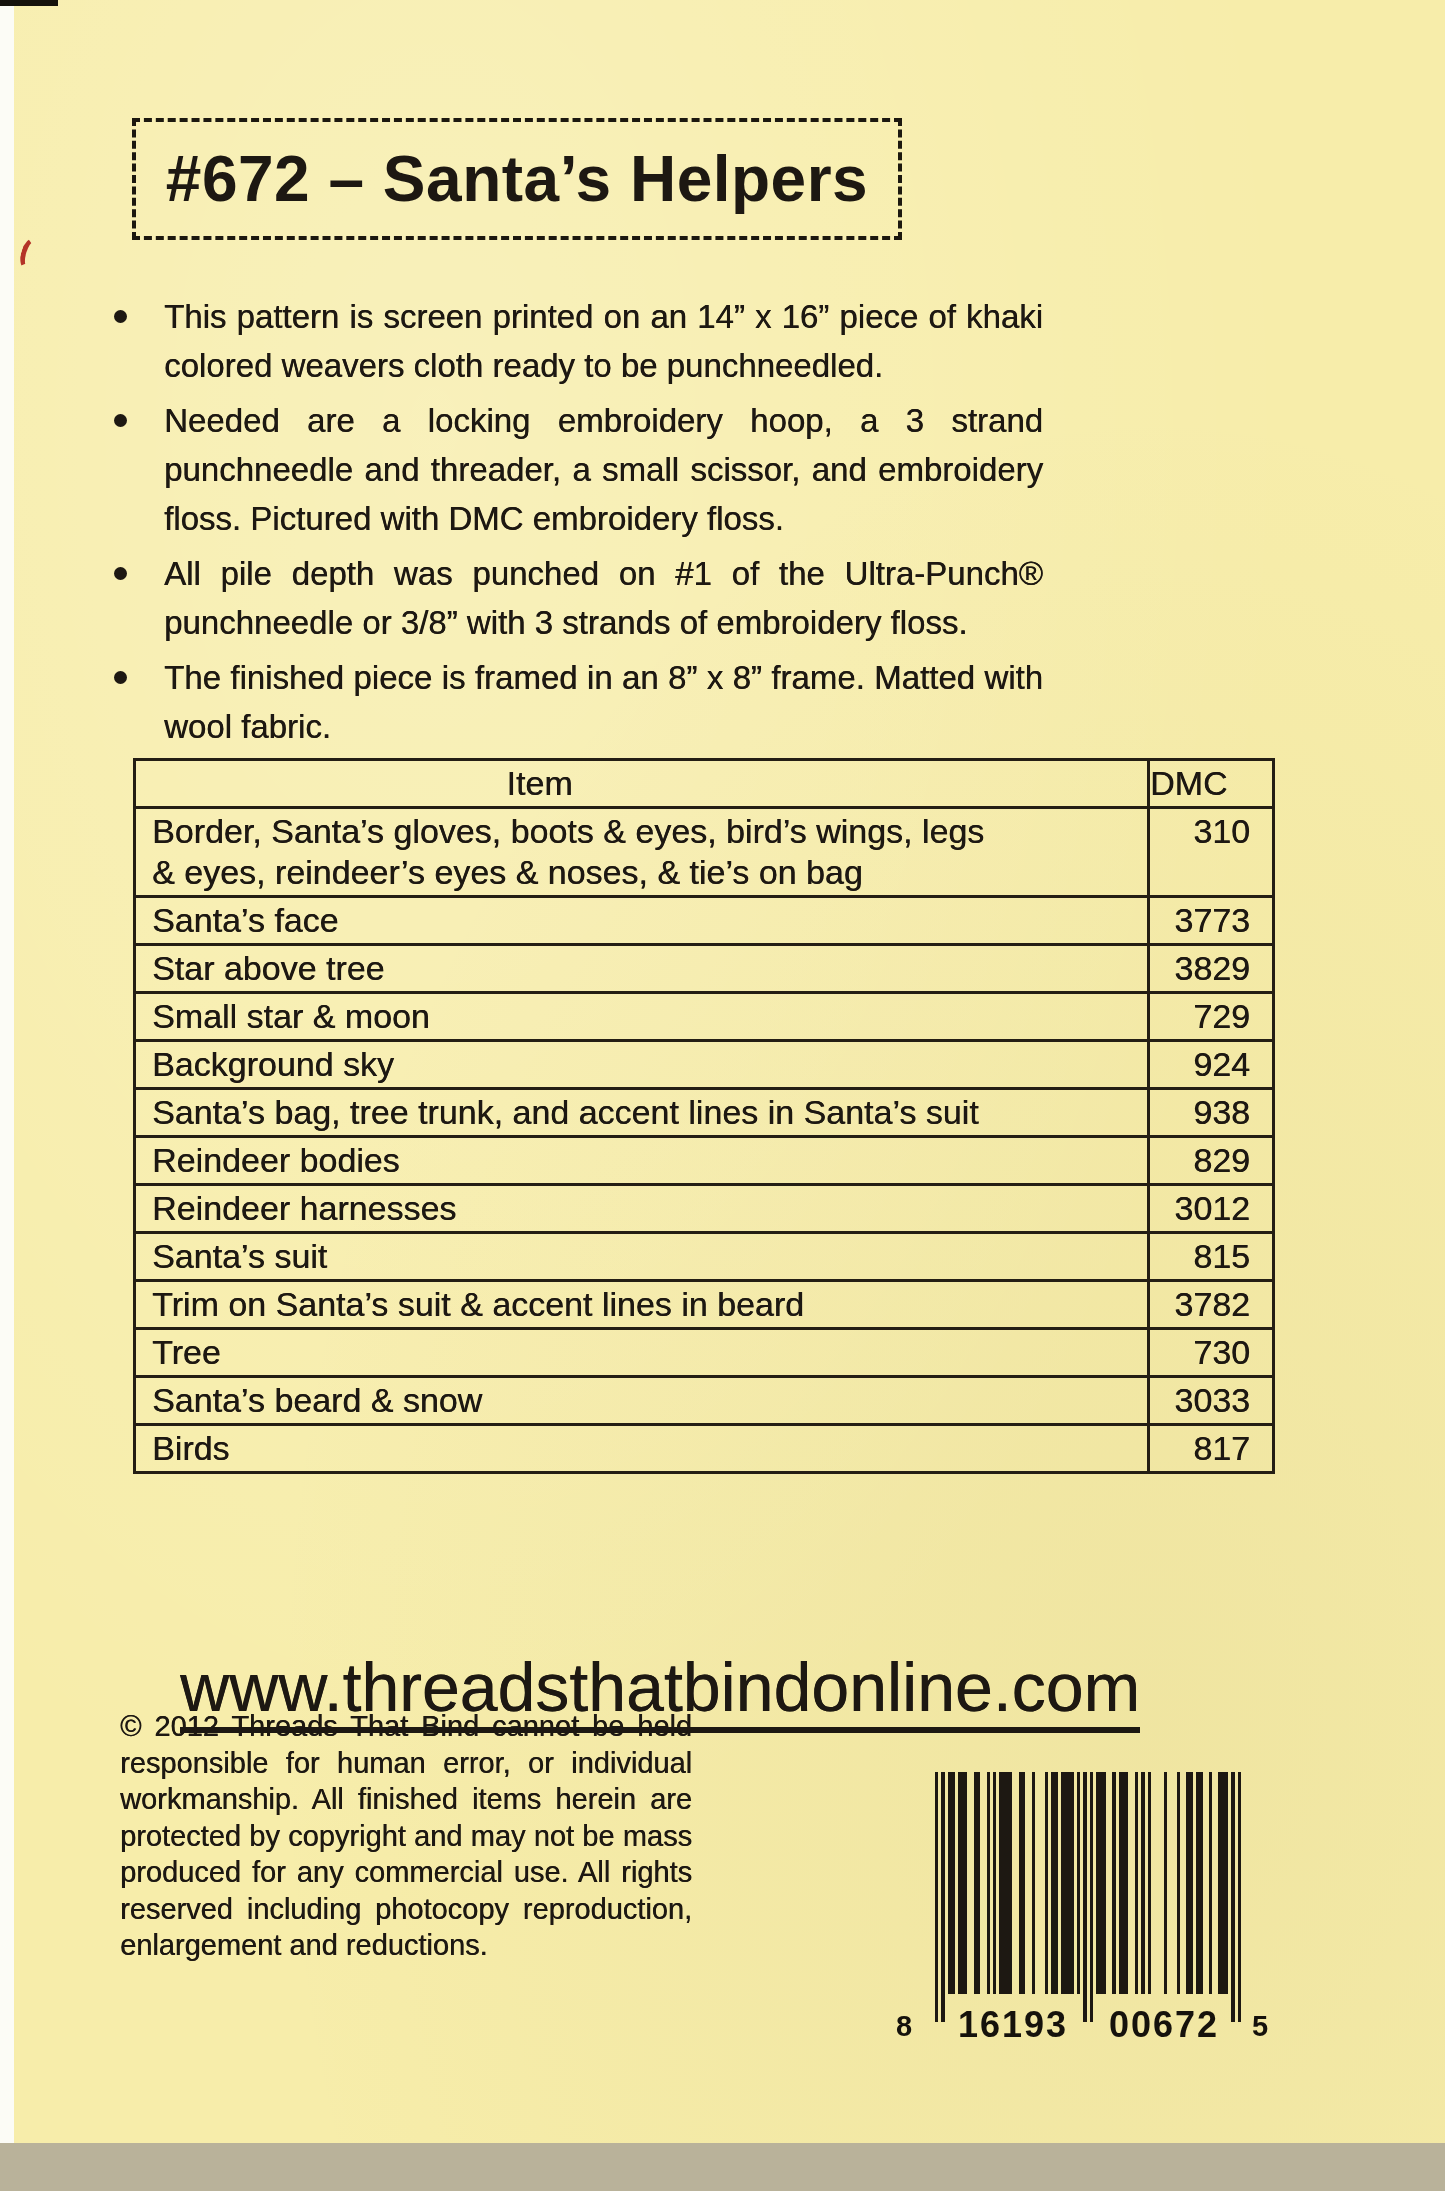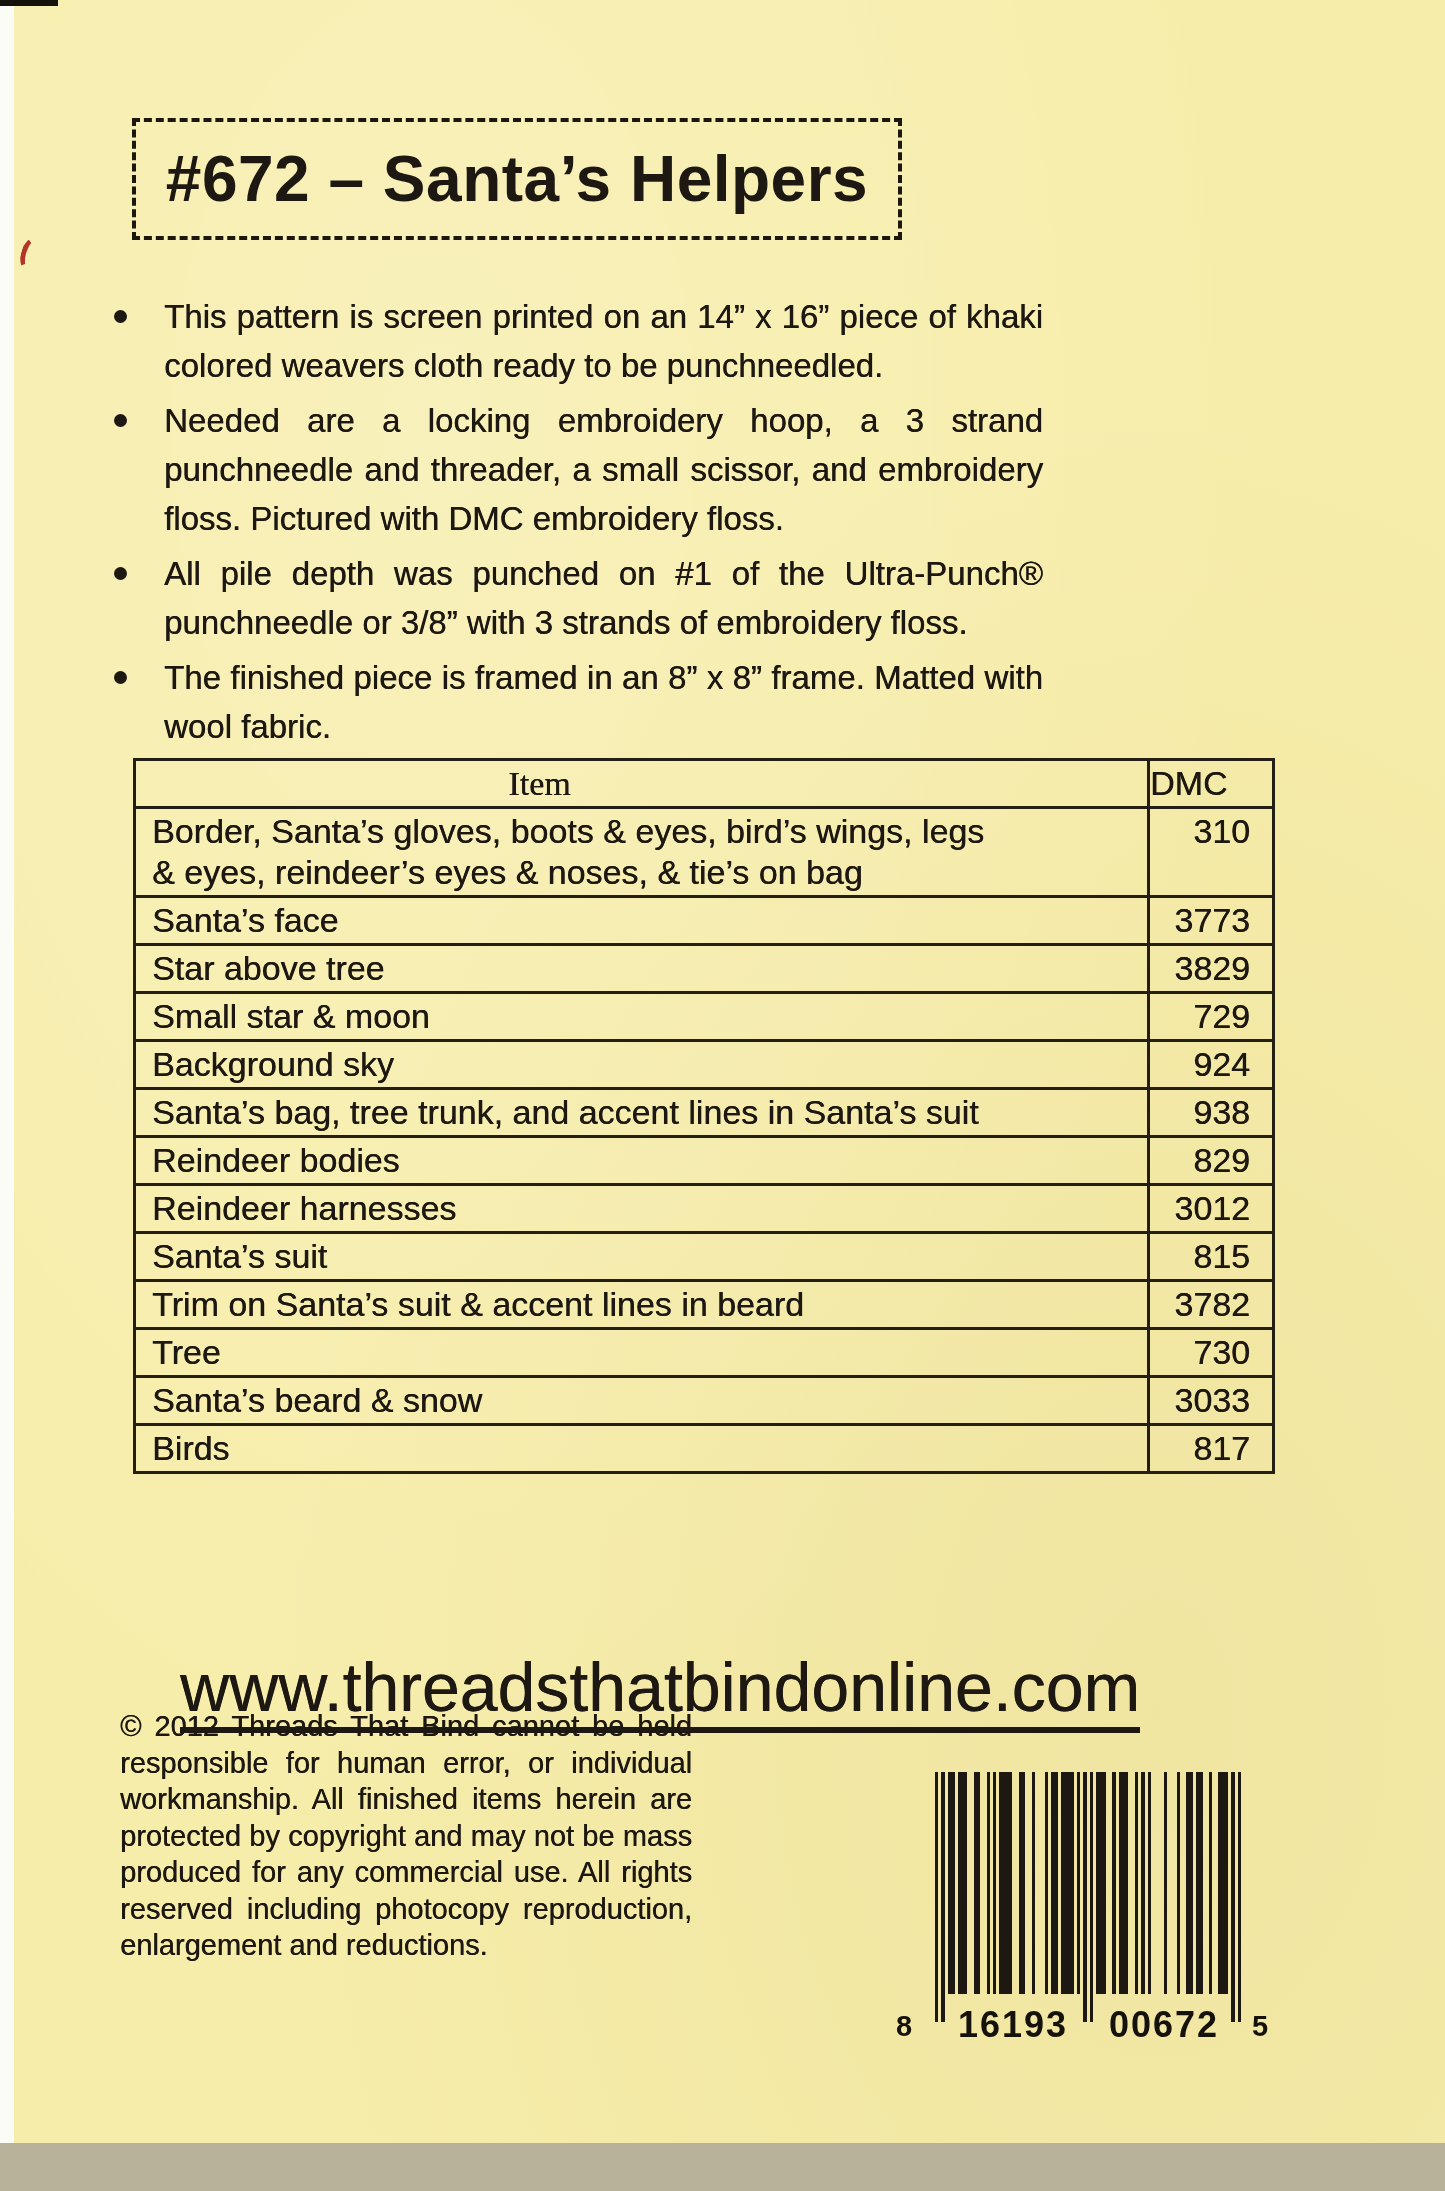--- a/index.html
+++ b/index.html
@@ -47,21 +47,21 @@
   
   table.floss{
     position:absolute;left:133px;top:758px;width:1142px;
     border-collapse:collapse;table-layout:fixed;
     font-size:34px;line-height:41px;
   }
   table.floss th, table.floss td{
     border:3px solid #241e14;vertical-align:top;
     font-weight:normal;
   }
-  th.col-item{width:775px;text-align:center;padding:2px 220px 2px 16px;font-family:Liberation Serif, serif;}
+  th.col-item{width:775px;text-align:center;padding:2px 220px 2px 16px;}
   th.col-dmc{text-align:left;padding:2px 0;}
   td.cell-item{padding:2px 140px 2px 16px;text-align:left;}
   td.cell-dmc{padding:2px 22px 2px 0;text-align:right;}
 
   
   .site{position:absolute;left:0;top:1648px;width:1320px;text-align:center;}
   .site span{
     display:inline-block;font-size:68px;letter-spacing:0;
     border-bottom:6px solid #1d1812;padding-bottom:1px;white-space:nowrap;
   }

